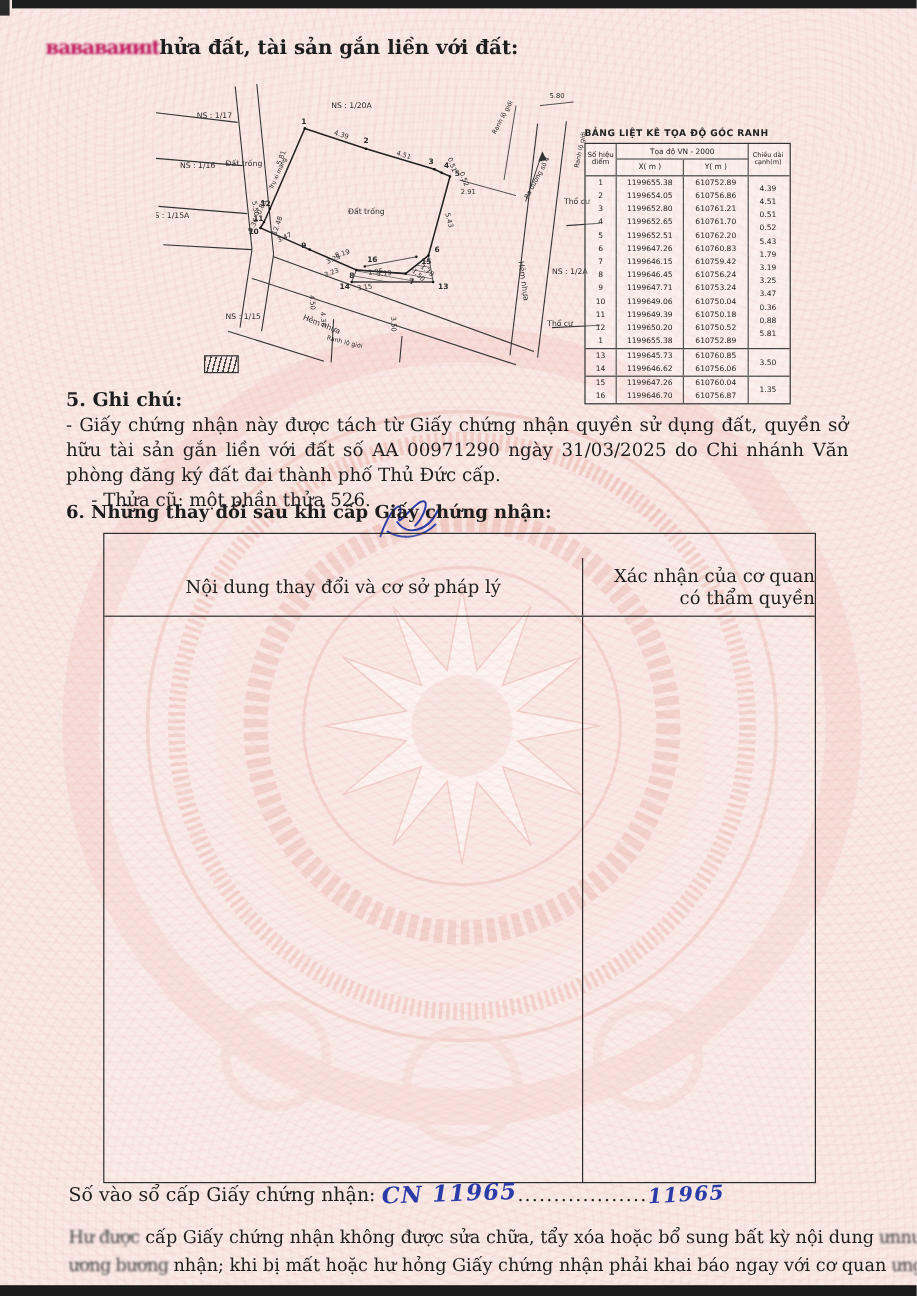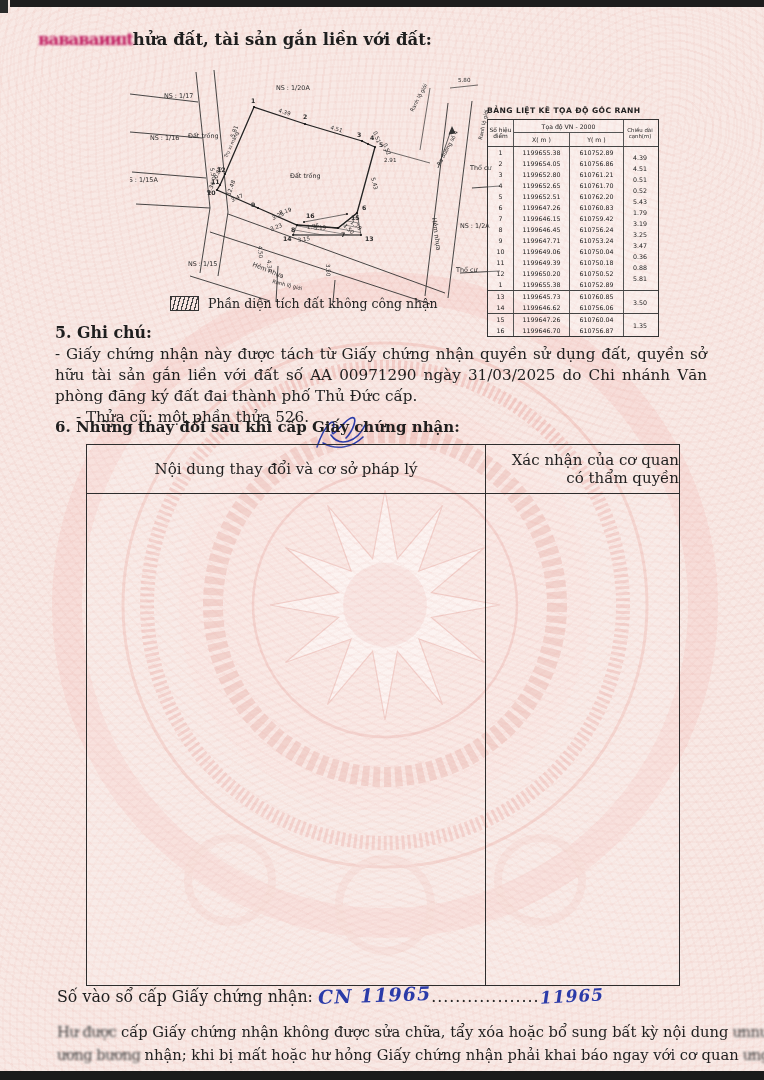--- a/index.html
+++ b/index.html
@@ -49,21 +49,21 @@
 
   .sec5{position:absolute;left:55px;top:322px;width:652px;font-size:15.2px;line-height:21px;}
   .sec5 .h{font-size:15.8px;font-weight:bold;margin-bottom:1px;}
   .sec5 p{margin:0;text-align:justify;}
   .sec5 .p2{display:flex;align-items:flex-start;gap:4px;margin-left:21px;}
   .sig{position:relative;top:6px;}
 
   .sec6{position:absolute;left:55px;top:418px;}
   .sec6 .h{font-size:15px;font-weight:bold;margin-bottom:8px;}
   .chtable{margin-left:31px;width:592px;height:540px;border:1.6px solid #2d2d2d;background:rgba(255,255,255,.12);display:flex;flex-direction:column;}
-  .ch-head{display:flex;border-bottom:1.2px solid #2d2d2d;height:48px;}
+  .ch-head{display:flex;border-bottom:1.2px solid #2d2d2d;height:48px;margin-top:20px;}
   .ch-c1{width:398px;border-right:1.2px solid #2d2d2d;display:flex;align-items:center;justify-content:center;font-size:15px;}
   .ch-c2{flex:1;display:flex;flex-direction:column;align-items:flex-end;justify-content:center;font-size:15px;line-height:18px;}
   .ch-body{flex:1;display:flex;}
   .ch-b1{width:398px;border-right:1.2px solid #2d2d2d;}
   .ch-b2{flex:1;}
 
   .registry{position:absolute;left:57px;top:984px;font-size:15.8px;white-space:nowrap;}
   .hand{font-family:"DejaVu Serif",serif;font-style:italic;color:#2b3ba8;font-size:19px;font-weight:bold;letter-spacing:1px;}
   .hand1{display:inline-block;transform:rotate(-2deg);}
   .hand2{display:inline-block;transform:rotate(-3deg);font-size:17px;}
@@ -328,21 +328,20 @@
             <div class="ct-edges center">
               <div class="ct-e">1.35</div>
             </div>
           </div>
         </div>
     </div>
   </div>
 
   <div class="legend">
     <div class="legend-swatch"></div>
-    <div class="legend-label">Phần diện tích đất không công nhận</div>
   </div>
 
   <div class="sec5">
     <div class="h">5. Ghi chú:</div>
     <p>- Giấy chứng nhận này được tách từ Giấy chứng nhận quyền sử dụng đất, quyền sở hữu tài sản gắn liền với đất số AA 00971290 ngày 31/03/2025 do Chi nhánh Văn phòng đăng ký đất đai thành phố Thủ Đức cấp.</p>
     <div class="p2">
       <span>- Thửa cũ: một phần thửa 526.</span>
       <svg class="sig" width="60" height="40" viewBox="0 0 60 40">
         <path d="M4,34 C12,10 24,2 20,16 C16,30 30,8 38,5 C46,2 40,18 33,25 M18,22 C26,34 44,30 52,12 M10,30 C24,38 40,34 50,24" fill="none" stroke="#2b3ba8" stroke-width="1.6" stroke-linecap="round"></path>
       </svg>

